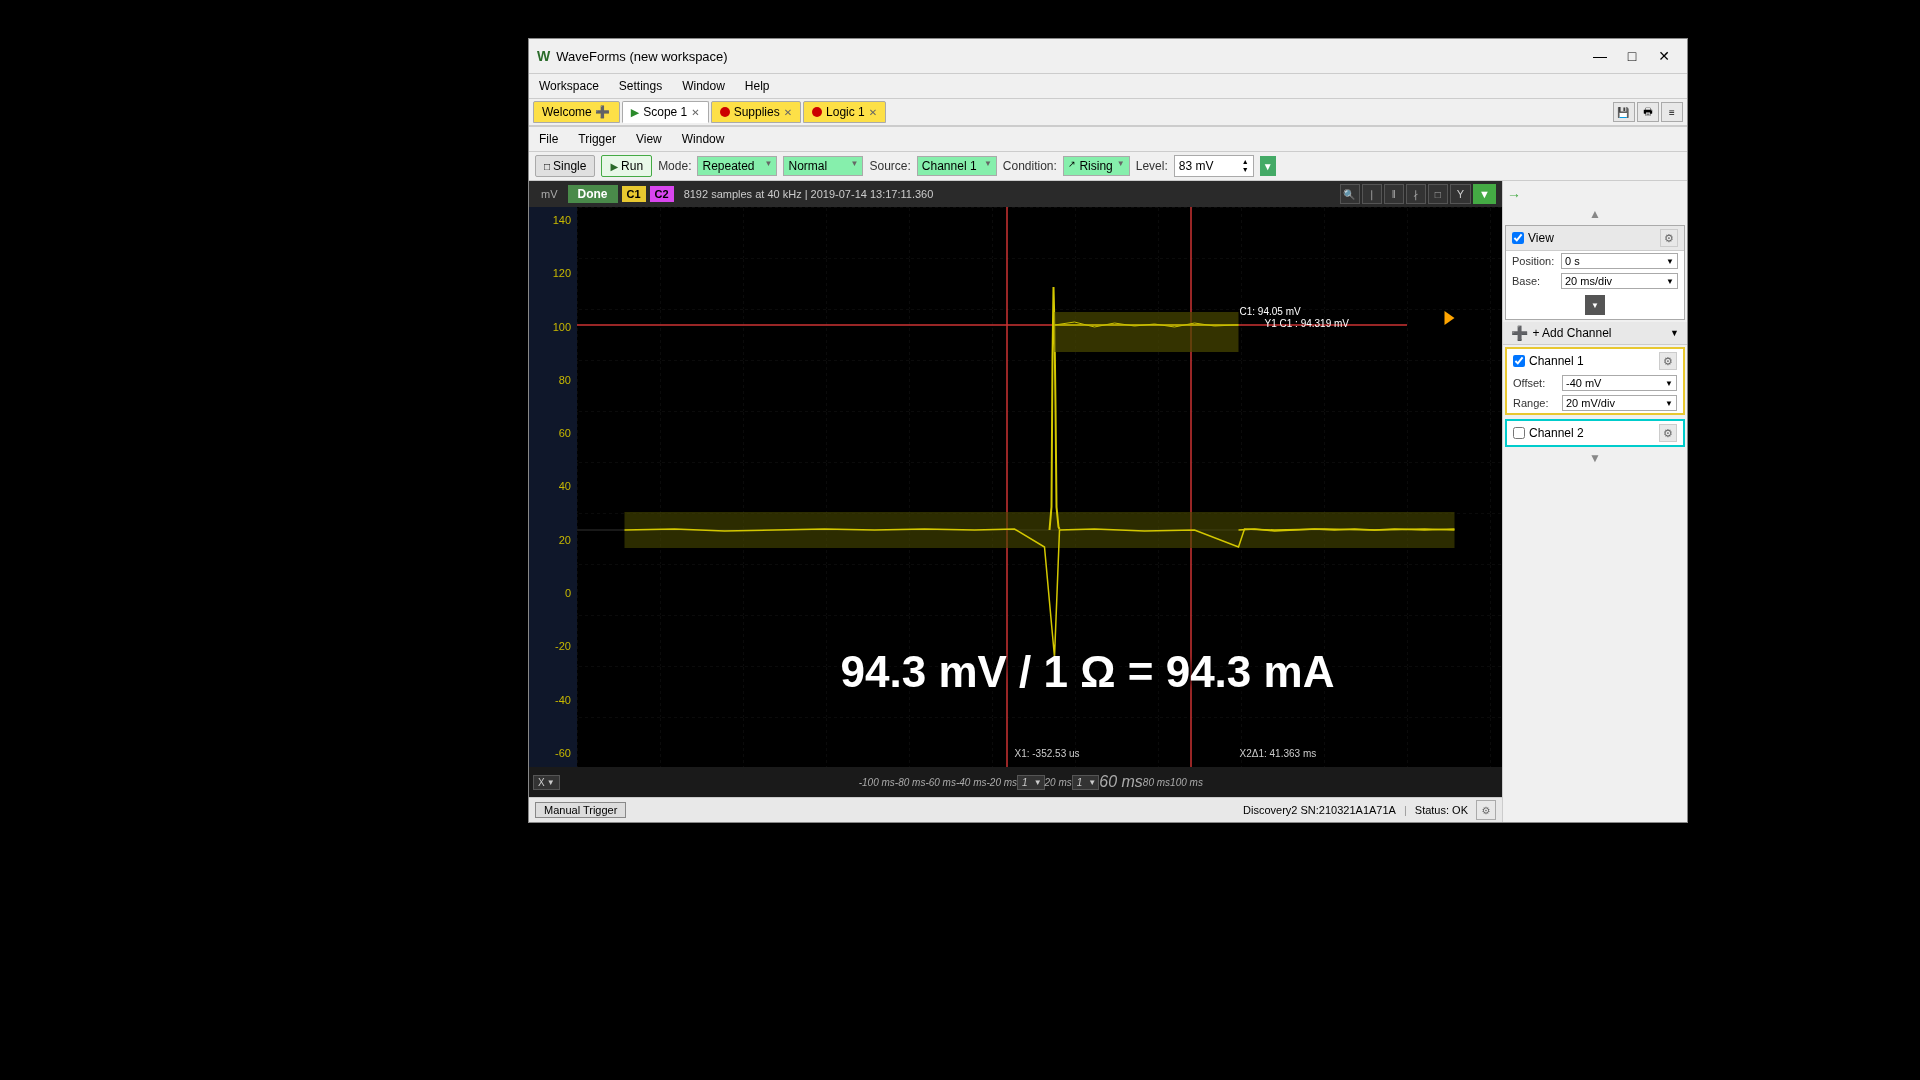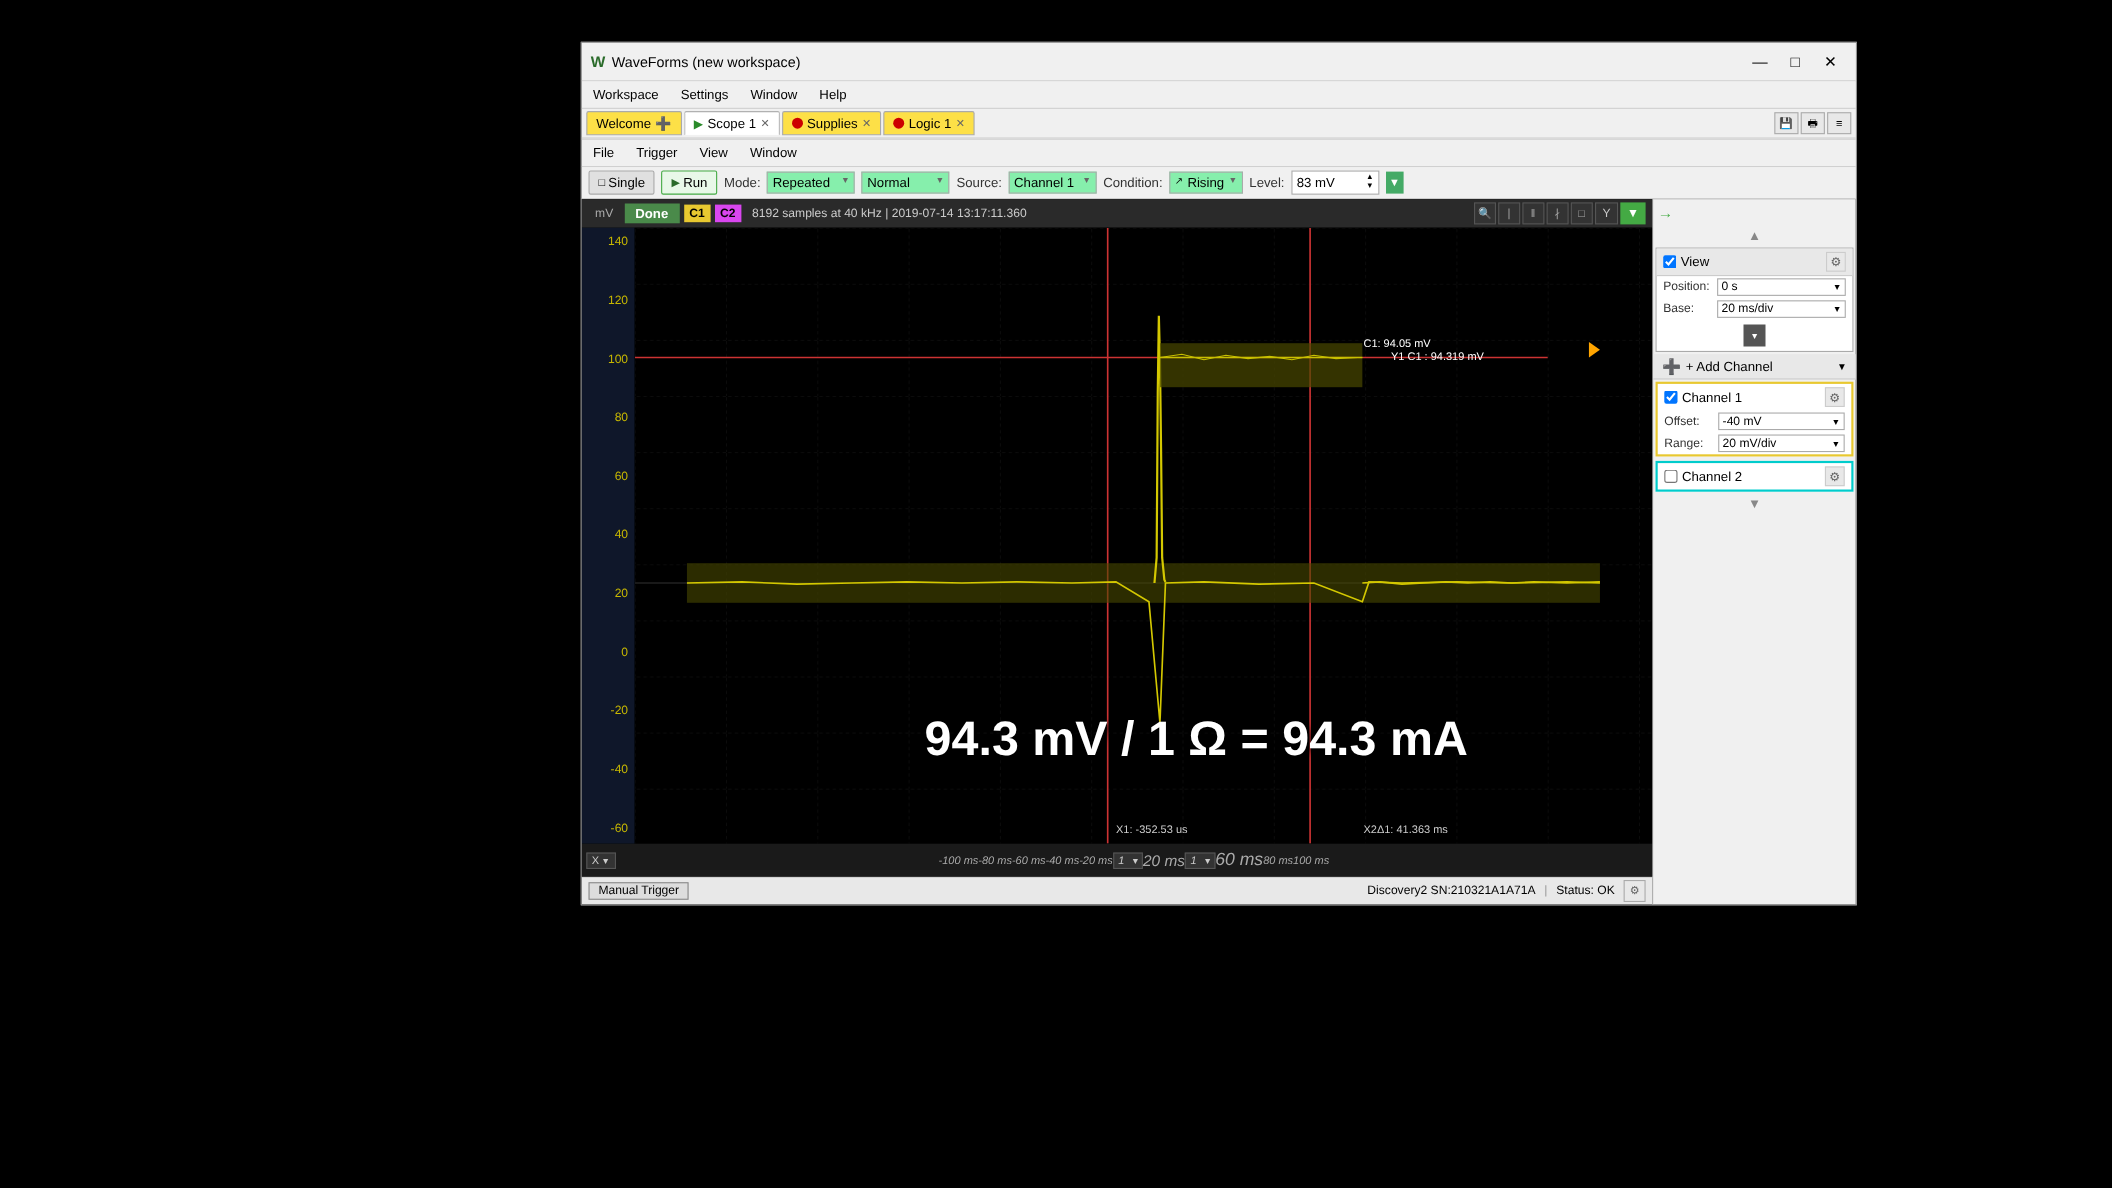--- a/index.html
+++ b/index.html
@@ -296,21 +296,21 @@
           <div style="flex:1; display:flex; justify-content:center; align-items:center;font-style:italic;">
             <span class="x-tick" style="color:#aaa;font-size:10px;">-100 ms</span>
             <span class="x-tick" style="color:#aaa;font-size:10px;">-80 ms</span>
             <span class="x-tick" style="color:#aaa;font-size:10px;">-60 ms</span>
             <span class="x-tick" style="color:#aaa;font-size:10px;">-40 ms</span>
             <span class="x-tick" style="color:#aaa;font-size:10px;">-20 ms</span>
             <div style="display:flex;align-items:center;gap:0;border:1px solid #555;background:#333;">
               <span style="color:#ccc;font-size:10px;padding:1px 4px;">1</span>
               <span style="color:#ccc;font-size:8px;padding:0 2px;">▼</span>
             </div>
-            <span class="x-tick" style="color:#aaa;font-size:14px;">20 ms</span>
+            <span class="x-tick" style="color:#aaa;font-size:10px;">20 ms</span>
             <div style="display:flex;align-items:center;border:1px solid #555;background:#333;">
               <span style="color:#ccc;font-size:10px;padding:1px 4px;">1</span>
               <span style="color:#ccc;font-size:8px;padding:0 2px;">▼</span>
             </div>
             <span class="x-tick" style="color:#aaa;font-size:16px;">60 ms</span>
             <span class="x-tick" style="color:#aaa;font-size:10px;">80 ms</span>
             <span class="x-tick" style="color:#aaa;font-size:10px;">100 ms</span>
           </div>
         </div>
 

